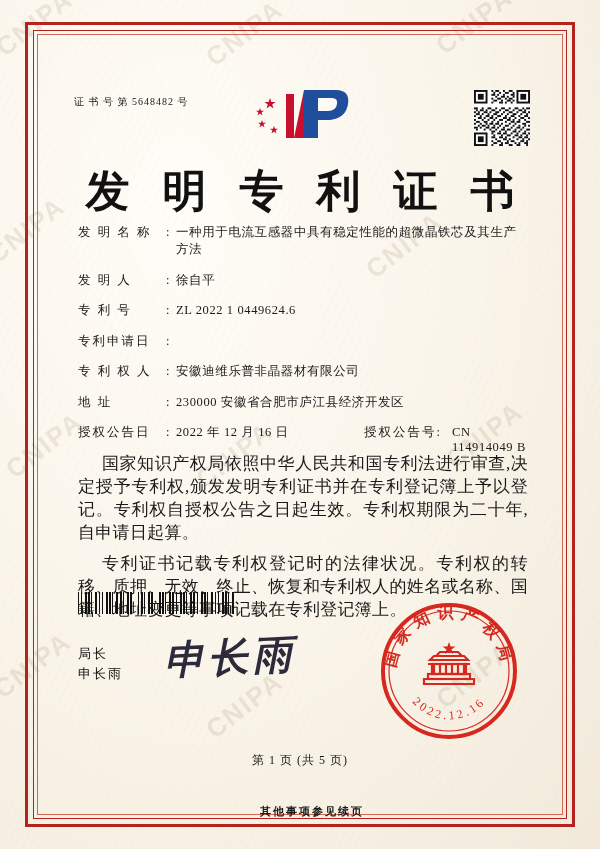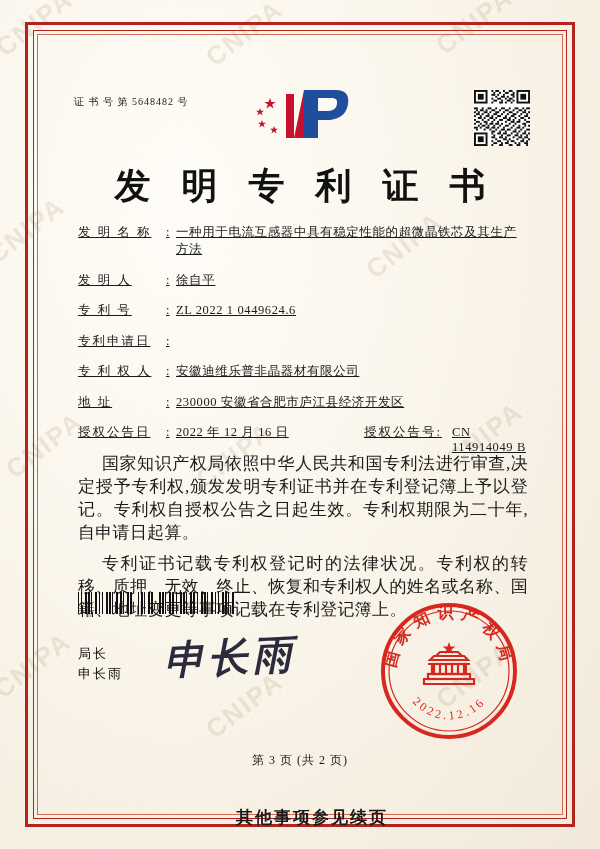--- a/index.html
+++ b/index.html
@@ -92,39 +92,38 @@
     position: absolute;
     left: 50%; top: 32px;
     transform: translateX(-50%);
     width: 104px; height: 58px;
   }
 
   .title {
     position: absolute;
     left: 0; right: 0; top: 110px;
     text-align: center;
-    font-size: 36px;
+    font-size: 44px;
     letter-spacing: 11px;
     color: #111;
     font-family: "Liberation Serif", serif;
     font-weight: bold;
     text-indent: 11px;
   }
 
   .fields {
     position: absolute;
     left: 26px; right: 20px; top: 172px;
   }
   .field-row {
     display: flex;
     align-items: baseline;
     margin-bottom: 13.5px;
     font-size: 12.5px;
     color: #1a1a1a;
-    text-decoration: underline;
   }
   .field-label {
     width: 88px;
     flex: none;
     letter-spacing: 2px;
     white-space: nowrap;
   }
   .field-colon {
     flex: none;
     width: 10px;
@@ -214,23 +213,23 @@
     top: 700px;
     text-align: center;
     font-size: 12px;
     color: #1a1a1a;
     letter-spacing: 1px;
   }
 
   .footer-note {
     position: absolute;
     left: 0; right: 0;
-    bottom: 20px;
+    bottom: 30px;
     text-align: center;
-    font-size: 17px;
+    font-size: 11px;
     color: #1a1a1a;
     letter-spacing: 2px;
     font-weight: bold;
     margin-left: 24px;
   }
 </style>
 </head>
 <body>
 
 <div id="page">
@@ -555,17 +554,17 @@
         <path d="M58 56 L84 56 L80 52 L62 52 Z"></path>
         <path d="M46 79 L96 79 L96 84 L46 84 Z"></path>
       </g>
       <g fill="#d6281f">
         <polygon points="71,42 72.6,46.6 77.4,46.6 73.5,49.4 75,54 71,51.2 67,54 68.5,49.4 64.6,46.6 69.4,46.6"></polygon>
       </g>
 
       <circle cx="71" cy="71" r="66" fill="none" stroke="#d6281f" stroke-width="1" opacity="0.5"></circle>
     </svg>
 
-    <div class="page-no">第 3 页 (共 2 页)</div>
+    <div class="page-no">第 1 页 (共 5 页)</div>
   </div>
 
   <div class="footer-note">其他事项参见续页</div>
 </div>
 
 </body></html>

